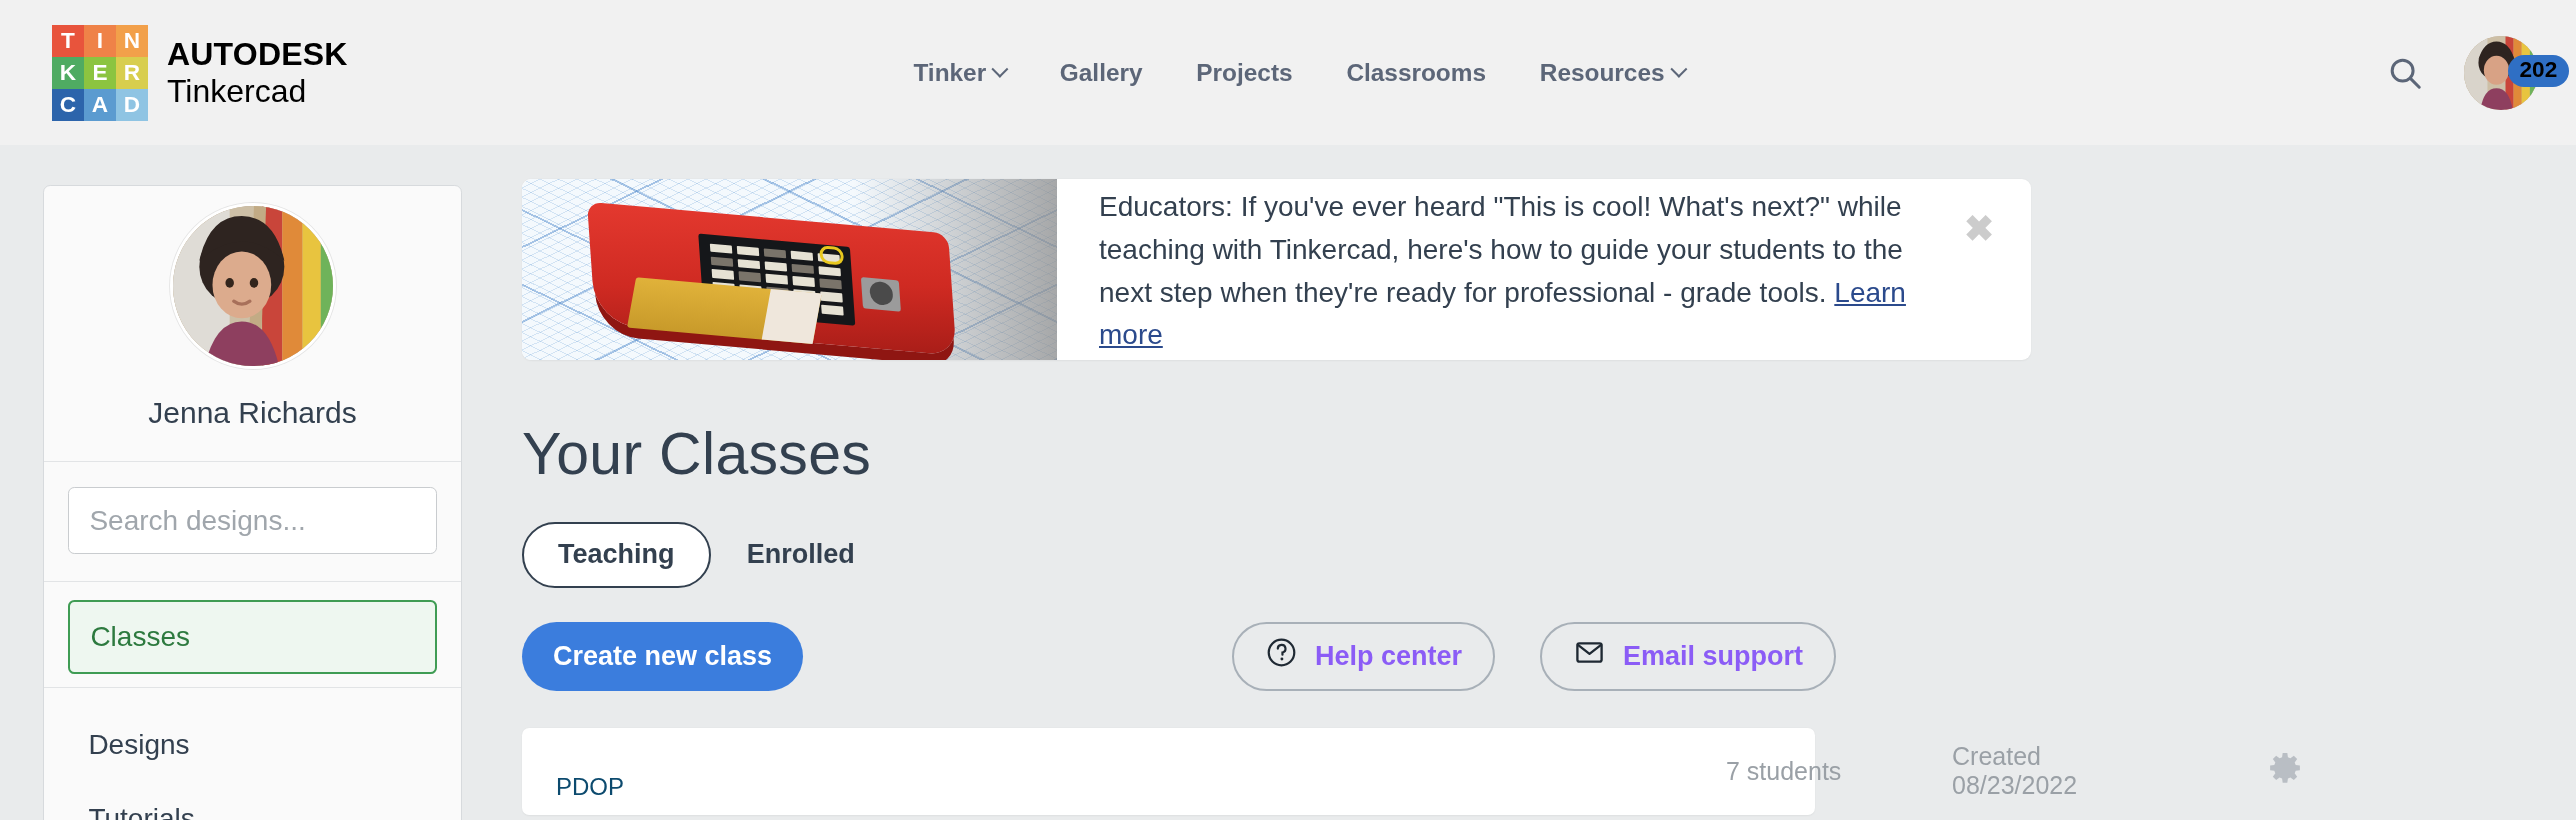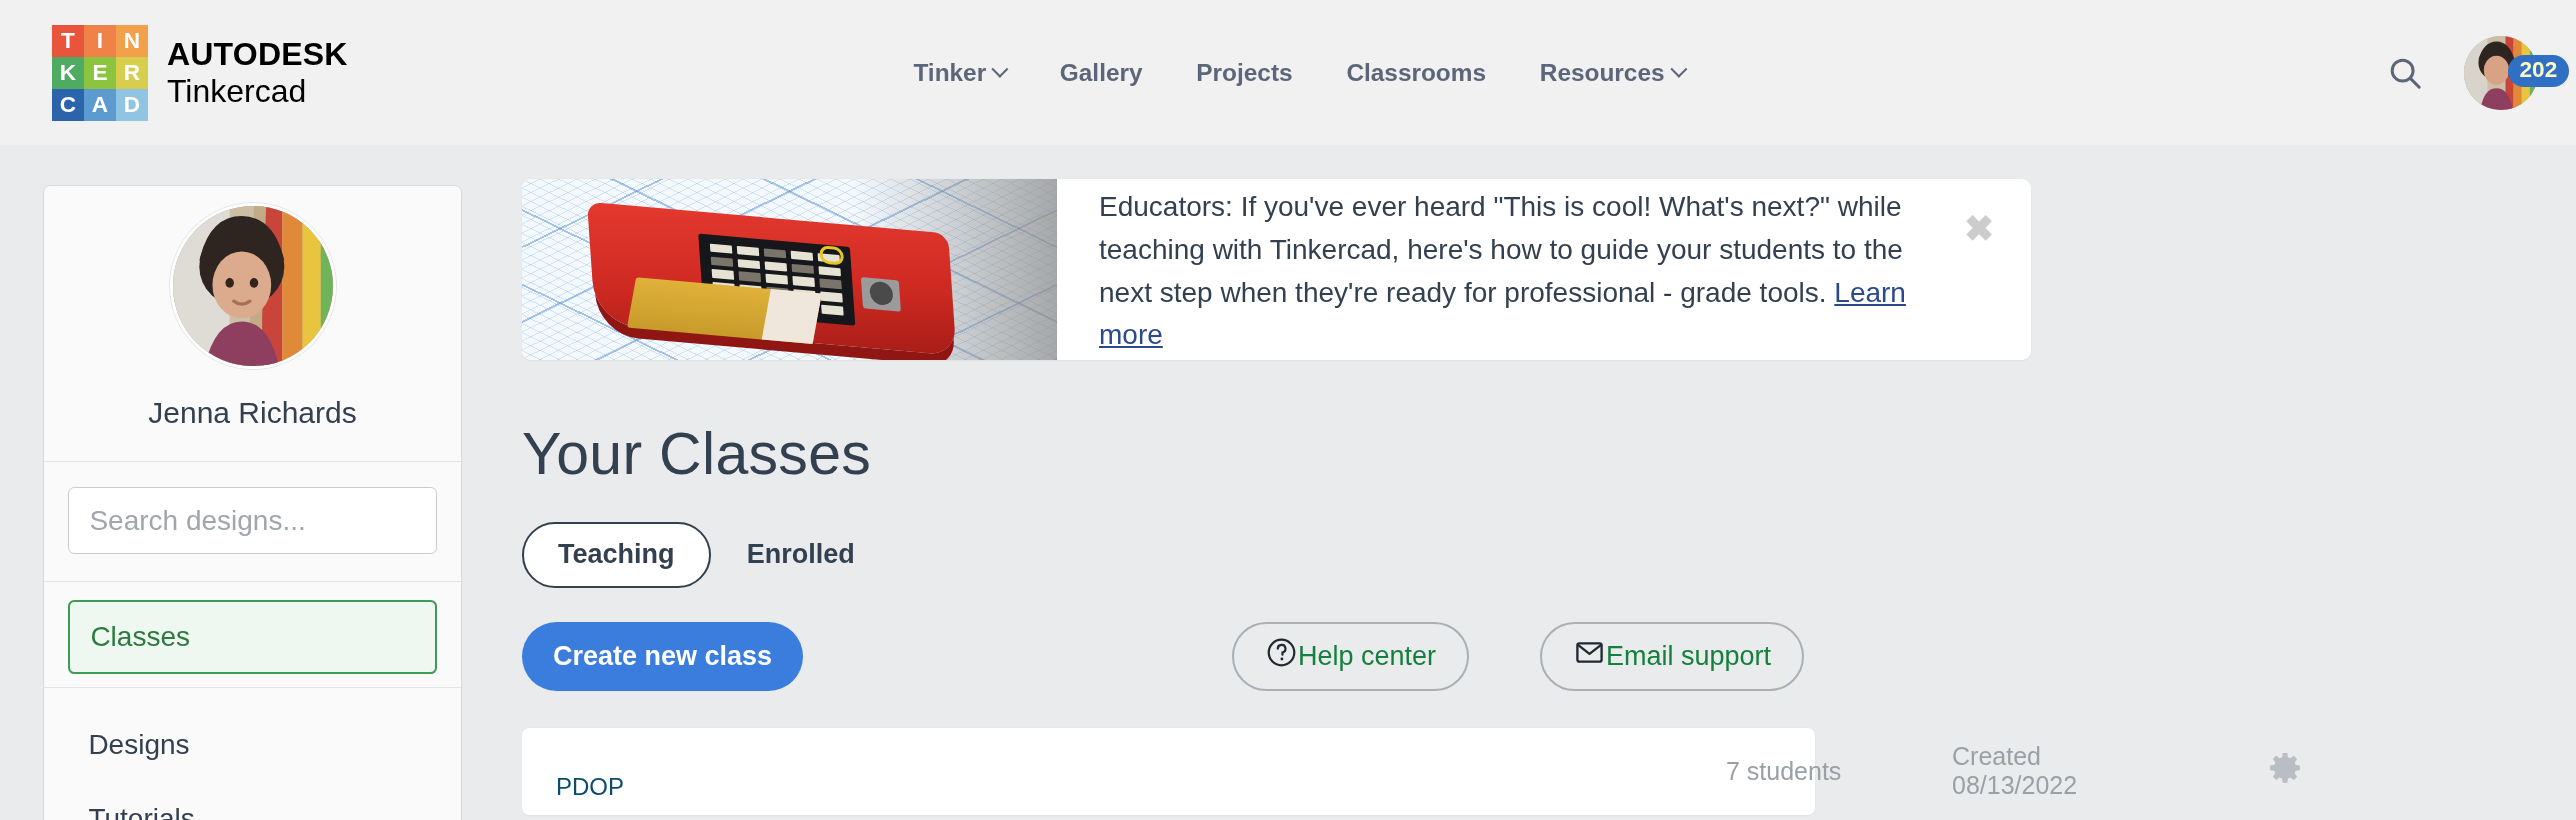--- a/index.html
+++ b/index.html
@@ -84,21 +84,21 @@
     cursor: pointer;
   }
   .avatar-wrap { position: relative; width: 74px; height: 74px; cursor: pointer; }
   .avatar {
     width: 74px; height: 74px; border-radius: 50%;
     overflow: hidden; position: relative;
     background: #b9a992;
   }
   .badge {
     position: absolute; right: -31px; top: 19px;
-    background: #2f6fc4; color: #fef9c3;
+    background: #2f6fc4; color: #000000;
     font-size: 22.6px; font-weight: bold;
     border-radius: 20px;
     padding: 4.5px 11.8px 5.4px;
     line-height: 1;
     z-index: 3;
   }
 
   
   .sidebar {
     position: absolute; left: 43px; top: 185px;
@@ -276,27 +276,27 @@
     position: absolute; left: 0; top: 0;
     background: #3b7ddd; color: #ffffff;
     font-size: 27px; font-weight: bold;
     border: none; border-radius: 38px;
     padding: 0 31px; height: 69px;
     cursor: pointer;
     font-family: "Liberation Sans", sans-serif;
   }
   .btn-ghost {
     position: absolute; top: 0;
-    display: flex; align-items: center; 
+    display: flex; align-items: center; gap: 17px;
     background: transparent;
     border: 2.7px solid #a8b0b8;
     border-radius: 38px;
     height: 69px;
     padding: 0 31px;
-    font-size: 27px; font-weight: normal; color: #15803d;
+    font-size: 27px; font-weight: bold; color: #8b5cf6;
     cursor: pointer;
     font-family: "Liberation Sans", sans-serif;
   }
   #btn-help { left: 710px; }
   #btn-email { left: 1018px; }
 
   .class-row {
     margin-top: 34px;
     width: 1293px; height: 87px;
     background: #ffffff;
@@ -513,21 +513,21 @@
         </svg>
       </span>
       <span>Email support</span>
     </button>
   </div>
 
   <div class="class-wrap" id="class-list">
       <div class="class-row">
         <div class="class-name">PDOP</div>
         <div class="class-students">7 students</div>
-        <div class="class-created">Created 08/13/2022</div>
+        <div class="class-created">Created 08/23/2022</div>
         <div class="class-gear"><svg width="40" height="40" viewBox="0 0 24 24" fill="#b9bec4">
             <path d="M12 8.2a3.8 3.8 0 1 0 0 7.6 3.8 3.8 0 0 0 0-7.6zm0 5.6a1.8 1.8 0 1 1 0-3.6 1.8 1.8 0 0 1 0 3.6z"></path>
             <path d="M10.6 1.8h2.8l.35 2.5 1.5.63 2.05-1.5 2 2-1.5 2.05.63 1.5 2.5.35v2.8l-2.5.35-.63 1.5 1.5 2.05-2 2-2.05-1.5-1.5.63-.35 2.5h-2.8l-.35-2.5-1.5-.63-2.05 1.5-2-2 1.5-2.05-.63-1.5-2.5-.35v-2.8l2.5-.35.63-1.5-1.5-2.05 2-2 2.05 1.5 1.5-.63z"></path>
           </svg></div>
       </div>
     </div>
 </main>
 
 
 </body></html>

